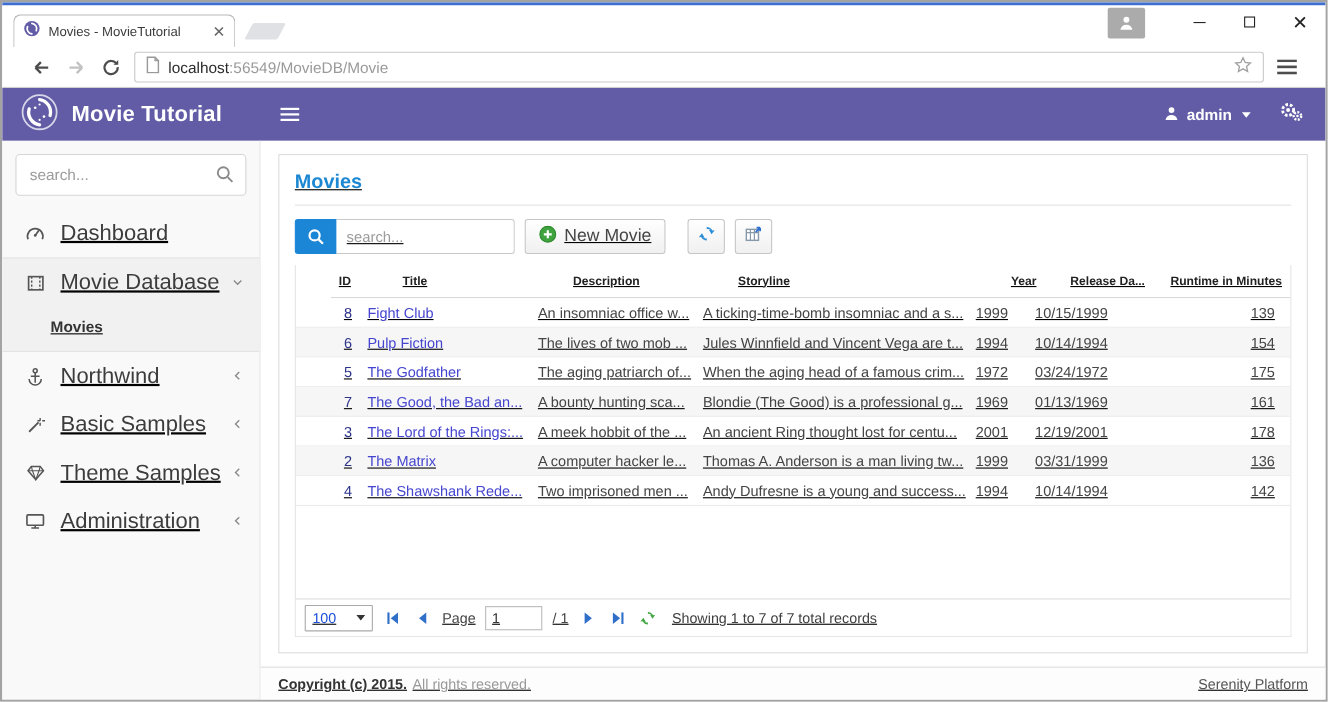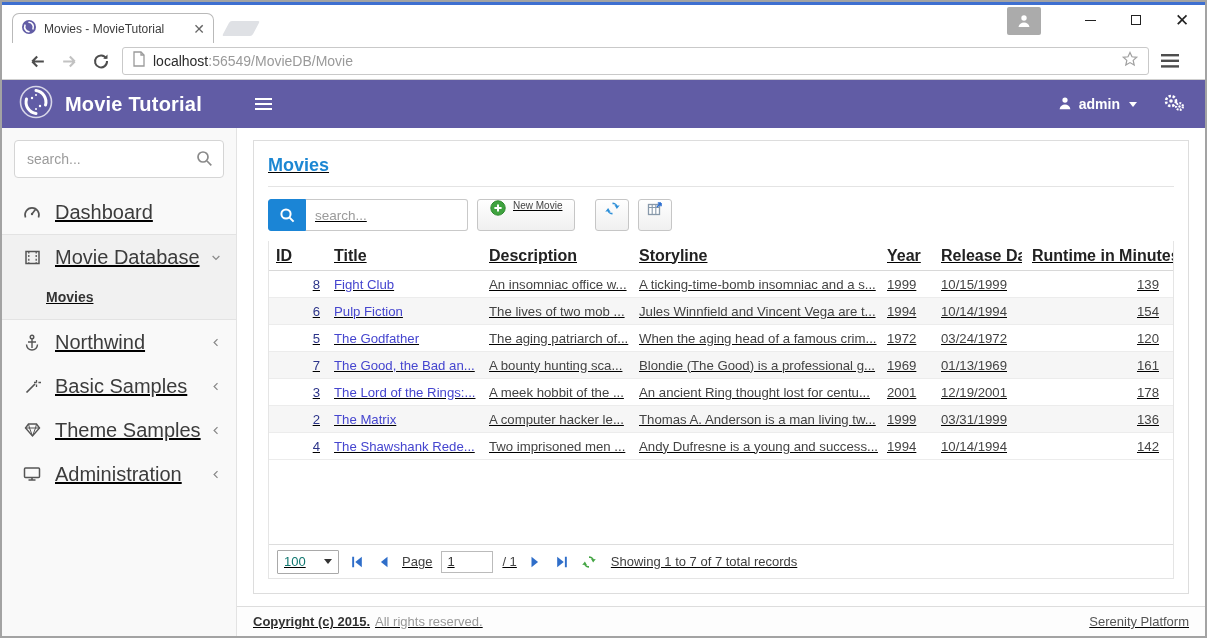--- a/index.html
+++ b/index.html
@@ -69,29 +69,29 @@
   .page-title{ color:#1c87d3; font-size:18px; font-weight:bold; margin:2px 0 10px; }
   .title-divider{ border-bottom:1px solid #e4e4e4; margin-bottom:12px; }
 
   .grid-toolbar{ display:flex; align-items:center; gap:9px; margin-bottom:10px; flex:0 0 32px; }
   .qsearch{ display:flex; width:200px; height:32px; }
   .qsearch-btn{ flex:0 0 38px; background:#1b85d6; border:1px solid #1b85d6; border-radius:3px 0 0 3px;
                 display:flex; align-items:center; justify-content:center; cursor:pointer; }
   .qsearch input{ flex:1; min-width:0; border:1px solid #c9c9c9; border-left:none; border-radius:0 3px 3px 0;
                   padding:0 9px; font-size:13.5px; color:#555; font-family:"Liberation Sans",sans-serif; }
   .btn{ height:32px; border:1px solid #c6c6c6; border-radius:3px;
-        background:linear-gradient(#ffffff,#f0f0f0); display:flex; align-items:flex-start; gap:7px;
-        padding:0 12px; font-size:10px; color:#444; cursor:pointer; }
+        background:linear-gradient(#ffffff,#f0f0f0); display:flex; align-items:center; gap:7px;
+        padding:0 12px; font-size:16px; color:#444; cursor:pointer; }
   .btn-icon{ width:34px; padding:0; justify-content:center; }
   .tb-gap{ width:2px; }
 
   
   .grid{ flex:1; display:flex; flex-direction:column; border:1px solid #e5e5e5; border-top:none; min-height:0; }
   .thead{ display:flex; align-items:center; height:30px; border-bottom:1px solid #d8d8d8;
-          font-size:16px; font-weight:bold; color:#222; }
+          font-size:11px; font-weight:bold; color:#222;margin-left:32px; }
   .th,.td{ padding:0 7px; white-space:nowrap; overflow:hidden; }
   .c-id{ flex:0 0 58px; }
   .c-title{ flex:0 0 155px; }
   .c-desc{ flex:0 0 150px; }
   .c-story{ flex:0 0 248px; }
   .c-year{ flex:0 0 54px; }
   .c-rel{ flex:0 0 88px; }
   .c-run{ flex:1; }
   .tbody{ flex:1; overflow:hidden; }
   .tr{ display:flex; align-items:center; height:27px; border-bottom:1px solid #ececec;
@@ -100,21 +100,21 @@
   .td.c-id{ text-align:right; color:#2c3489; cursor:pointer; }
   .td.c-title{ color:#4545cf; cursor:pointer; }
   .td.c-run{ text-align:right; padding-right:14px; }
   .th.c-run{ padding-left:10px; }
 
   
   .pager{ flex:0 0 34px; border-top:1px solid #ddd; display:flex; align-items:center;
           padding:0 8px; gap:9px; font-size:13px; color:#444; background:#fff; }
   .size-select{ width:62px; height:24px; border:1px solid #a9a9a9; border-radius:1px; background:#fff;
                 display:flex; align-items:center; justify-content:space-between; padding:0 6px;
-                font-size:13px; color:#0f766e; cursor:pointer;text-align:center; }
+                font-size:13px; color:#1d4ed8; cursor:pointer;text-align:center; }
   .size-caret{ width:0;height:0;border-left:4px solid transparent;border-right:4px solid transparent;
                border-top:5px solid #333; }
   .pg-ic{ width:18px; height:18px; display:flex; align-items:center; justify-content:center; cursor:pointer; }
   .page-input{ width:52px; height:22px; border:1px solid #bbb; padding:0 5px; font-size:13px; color:#333;
                font-family:"Liberation Sans",sans-serif; }
   .pager-status{ margin-left:4px; color:#3f3f3f; }
 
   
   .app-footer{ flex:0 0 30px; border-top:1px solid #ddd; background:#fdfdfd;
                display:flex; align-items:center; padding:0 16px; font-size:13px; }
@@ -425,21 +425,21 @@
     <div class="td c-run">154</div>
   </div>
 
   <div class="tr">
     <div class="td c-id">5</div>
     <div class="td c-title">The Godfather</div>
     <div class="td c-desc">The aging patriarch of...</div>
     <div class="td c-story">When the aging head of a famous crim...</div>
     <div class="td c-year">1972</div>
     <div class="td c-rel">03/24/1972</div>
-    <div class="td c-run">120</div>
+    <div class="td c-run">175</div>
   </div>
 
   <div class="tr odd">
     <div class="td c-id">7</div>
     <div class="td c-title">The Good, the Bad an...</div>
     <div class="td c-desc">A bounty hunting sca...</div>
     <div class="td c-story">Blondie (The Good) is a professional g...</div>
     <div class="td c-year">1969</div>
     <div class="td c-rel">01/13/1969</div>
     <div class="td c-run">161</div>

